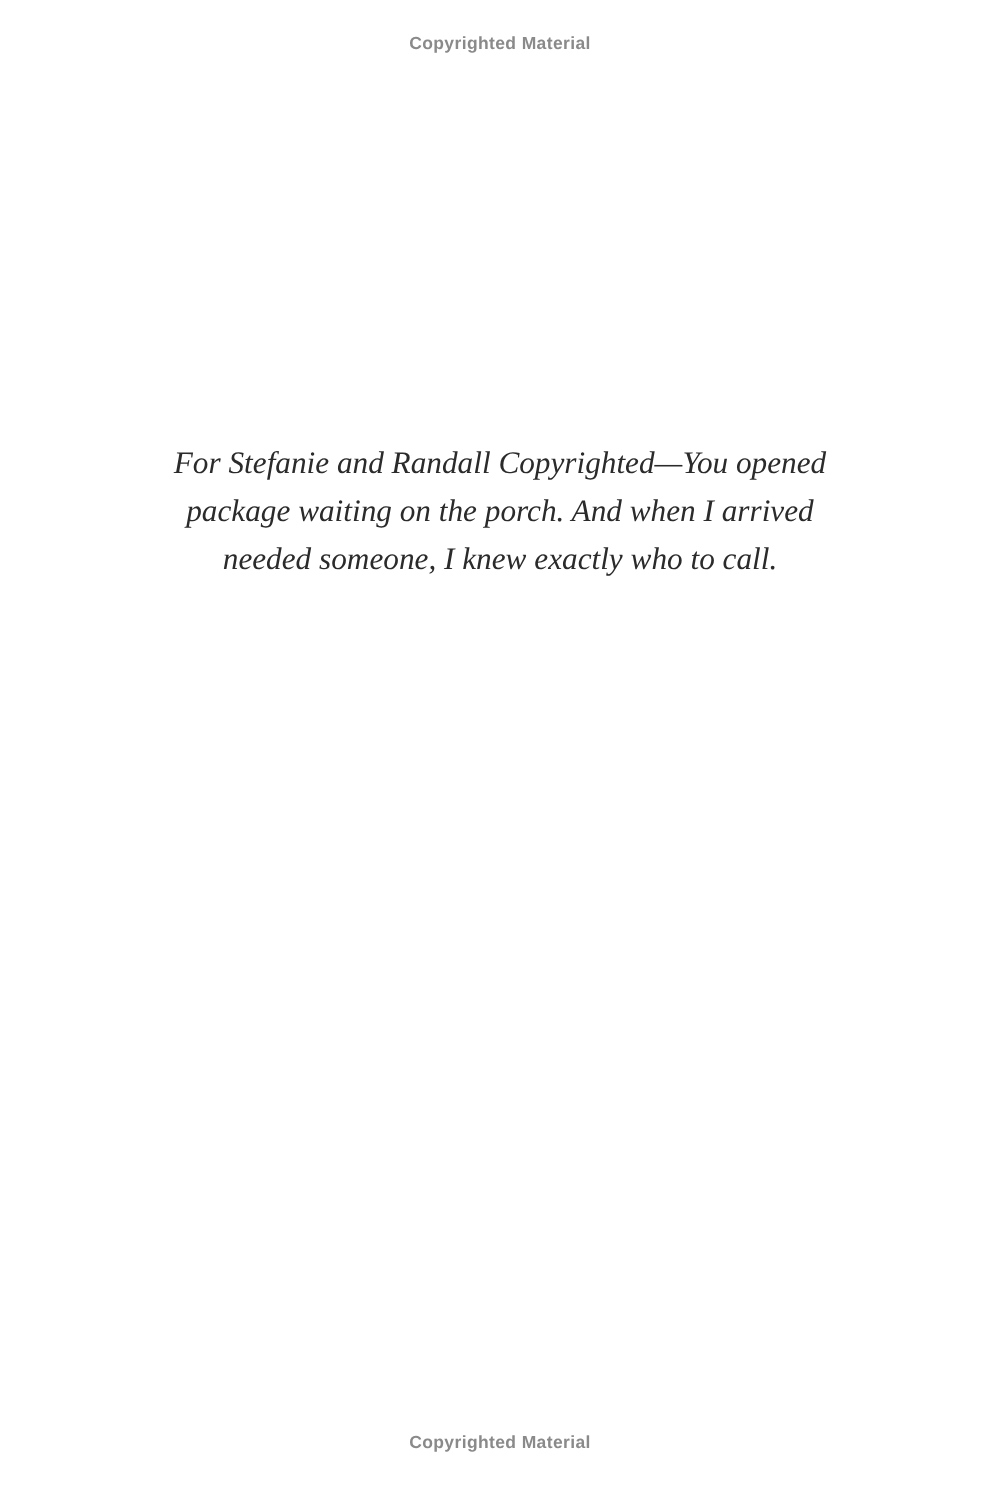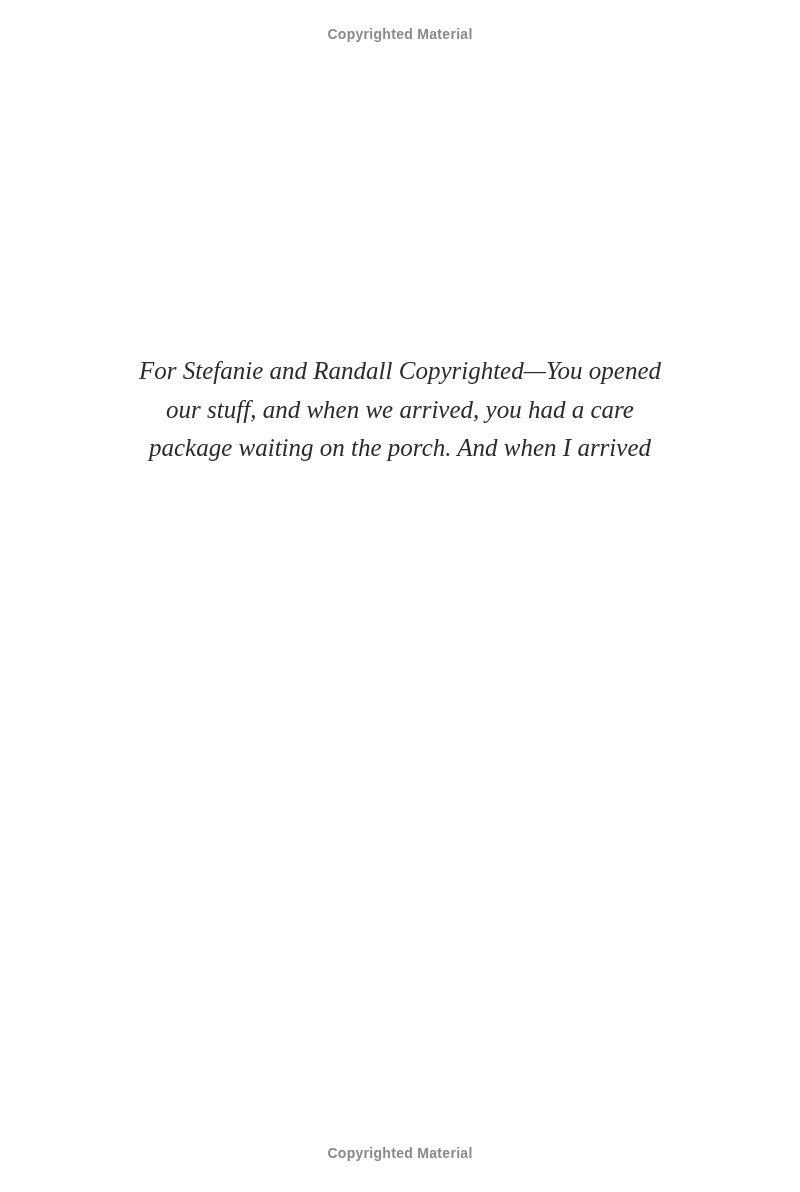--- a/index.html
+++ b/index.html
@@ -49,21 +49,21 @@
 </head>
 <body>
 
 <div class="page">
 
   <div class="copyright top">Copyrighted Material</div>
 
   <div class="dedication">
     <div class="para">
       <div class="line">For Stefanie and Randall Copyrighted—You opened</div>
-      <div class="line">our stuff, and when we arrived, you had a care</div>
       <div class="line">package waiting on the porch. And when I arrived</div>
+      <div class="line">needed someone, I knew exactly who to call.</div>
     </div>
     <div class="para-gap"></div>
   </div>
 
   <div class="copyright bottom">Copyrighted Material</div>
 
 </div>
 
 </body></html>

